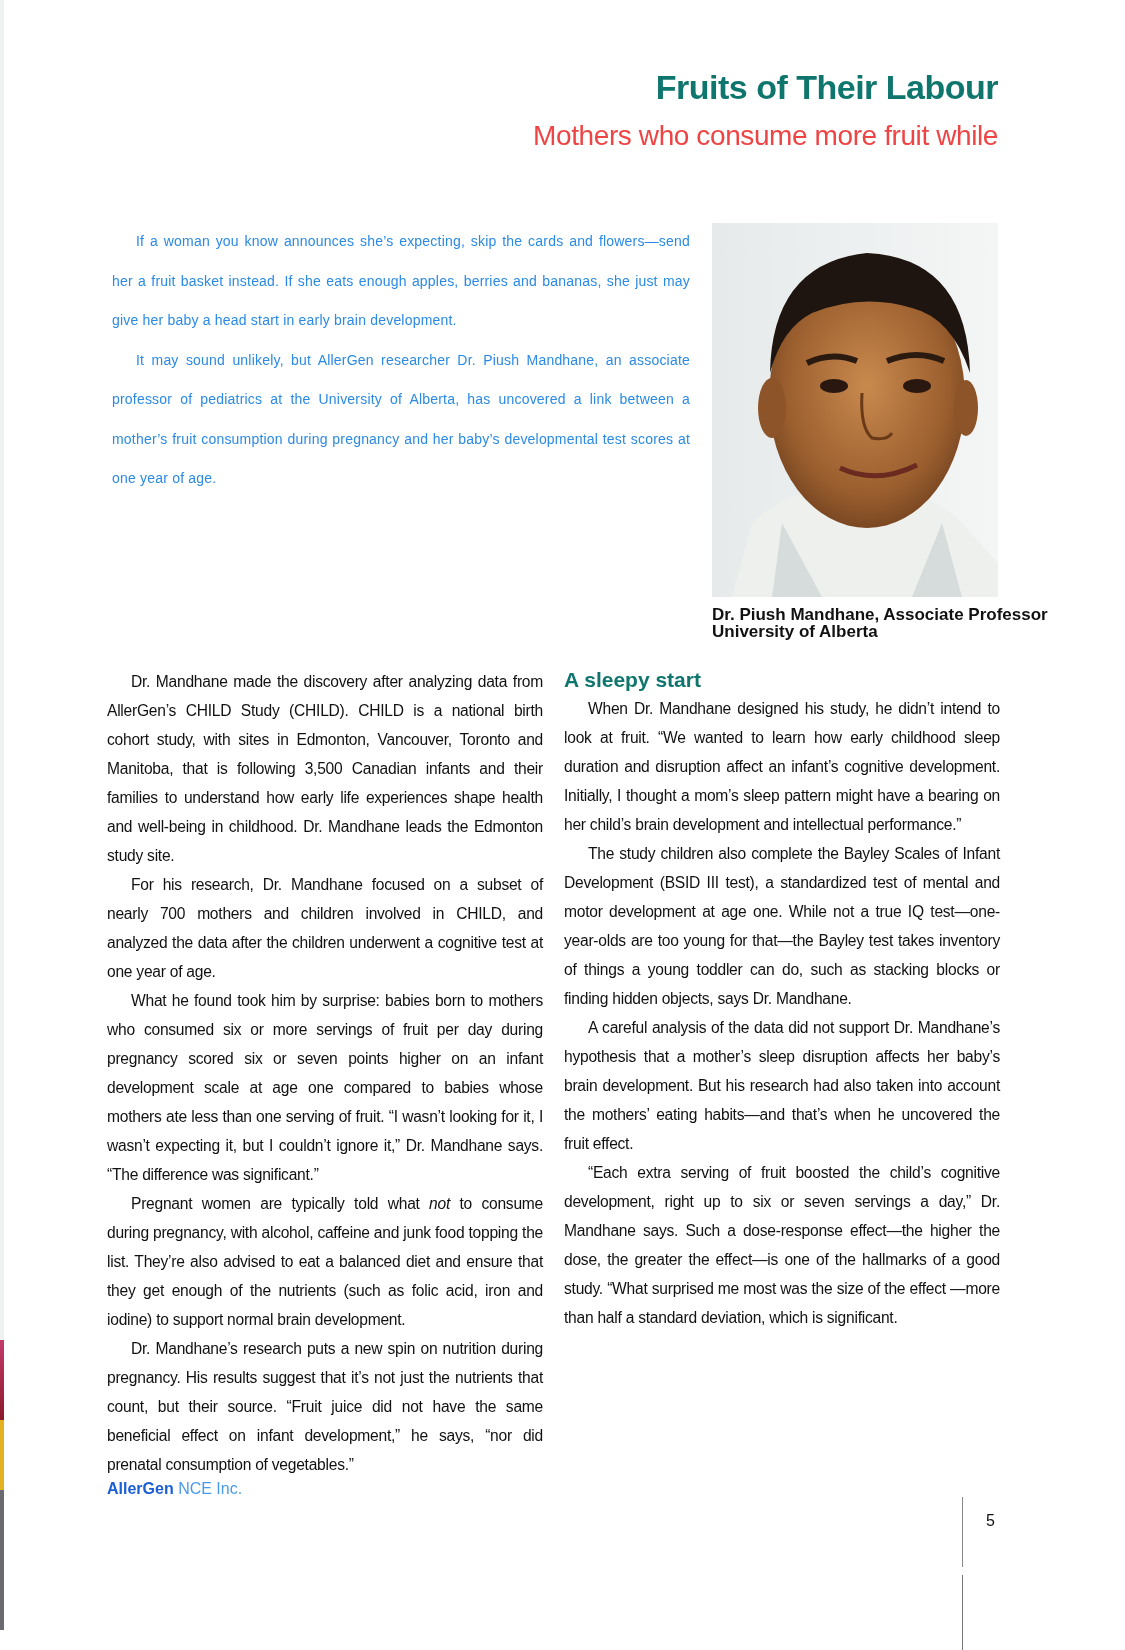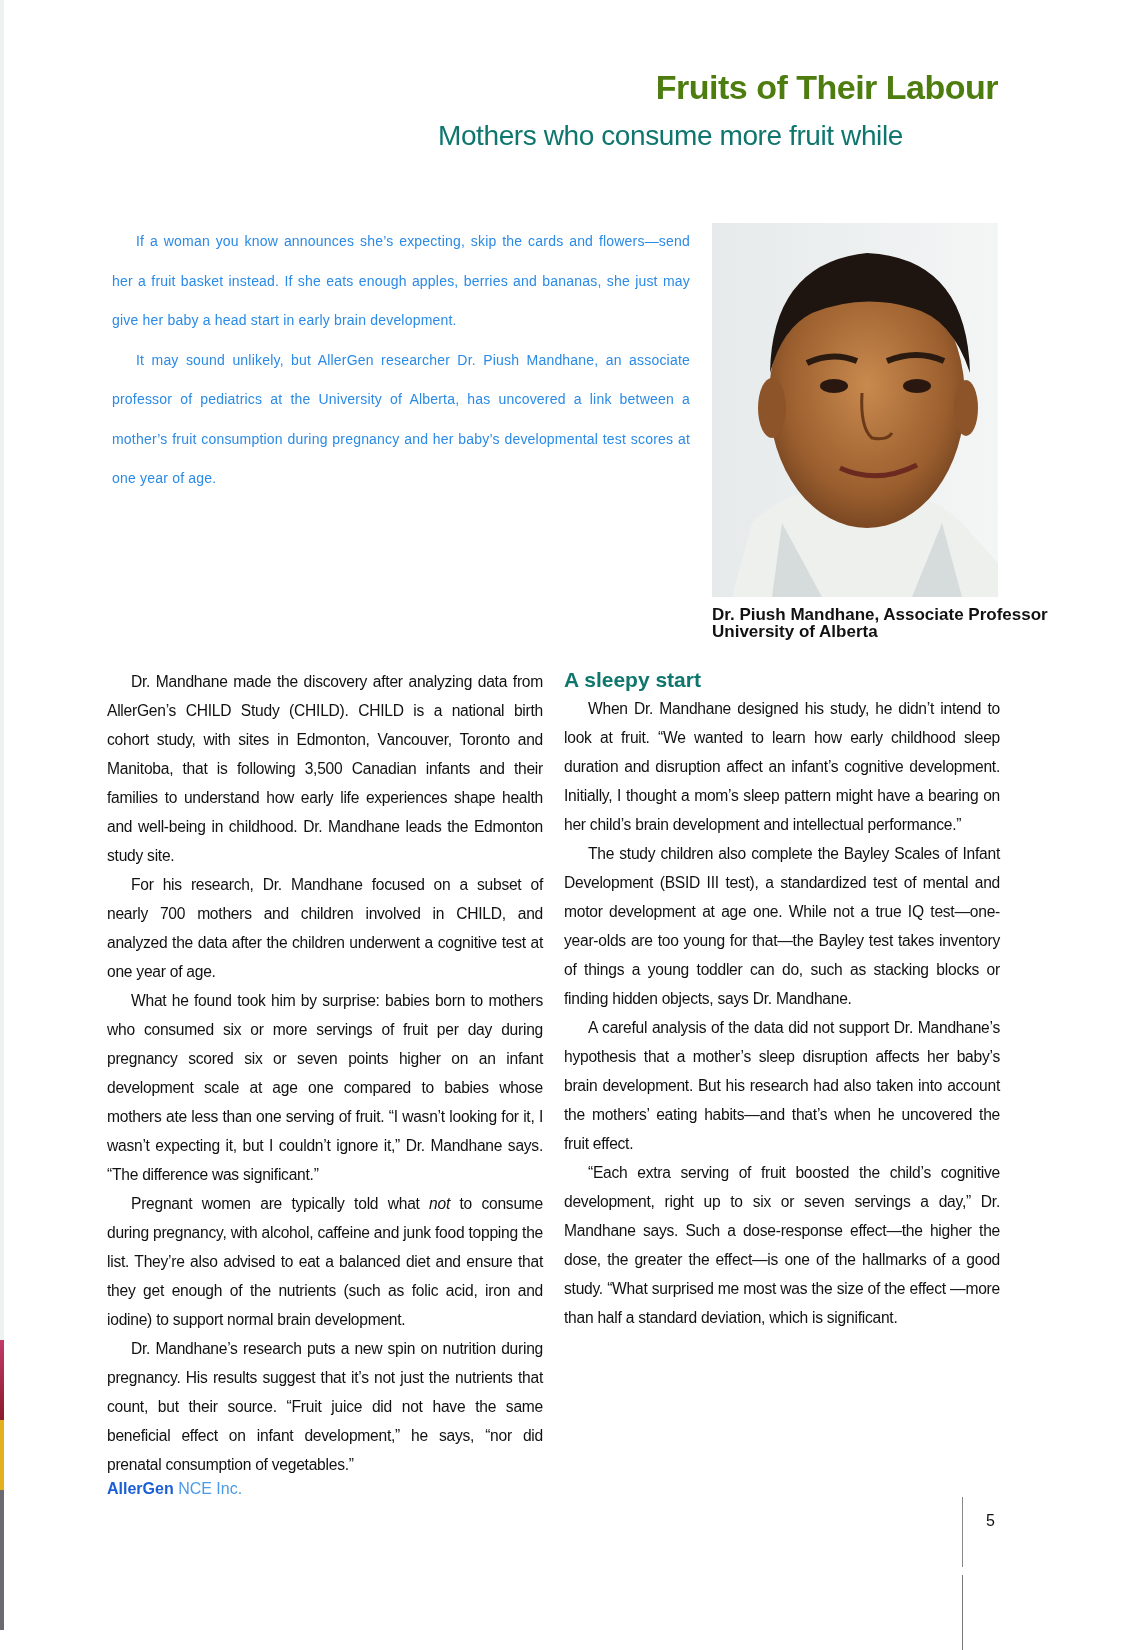--- a/index.html
+++ b/index.html
@@ -4,22 +4,22 @@
 <style>
   html, body { margin: 0; padding: 0; background: #ffffff; }
   body { width: 1125px; height: 1650px; position: relative; overflow: hidden; font-family: "Liberation Sans", sans-serif; color: #111; }
   .page { position: absolute; left: 0; top: 0; width: 1125px; height: 1650px; background: #fff; }
   .edge-strip { position: absolute; left: 0; width: 4px; }
   .edge-light { top: 0; height: 1340px; background: #eef2f0; }
   .edge-red { top: 1340px; height: 80px; background: linear-gradient(#c43a6a, #8a1a2a); }
   .edge-yellow { top: 1420px; height: 70px; background: #e3b020; }
   .edge-gray { top: 1490px; height: 140px; background: #6a6a70; }
 
-  .title { position: absolute; right: 127px; top: 68px; font-size: 34px; font-weight: bold; color: #4d7c0f; letter-spacing: -0.5px; white-space: nowrap; }
-  .subtitle { position: absolute; right: 127px; top: 116px; width: 560px; text-align: left; font-size: 28px; line-height: 40px; color: #0f766e; letter-spacing: -0.4px; }
+  .title { position: absolute; right: 127px; top: 68px; font-size: 34px; font-weight: bold; color: #0f766e; letter-spacing: -0.5px; white-space: nowrap; }
+  .subtitle { position: absolute; right: 127px; top: 116px; width: 560px; text-align: right; font-size: 28px; line-height: 40px; color: #ef4444; letter-spacing: -0.4px; }
 
   .intro { position: absolute; left: 112px; top: 222px; width: 578px; font-size: 14px; line-height: 39.5px; color: #2a8ae6; text-align: justify; font-weight: normal; letter-spacing: 0.2px; }
   .intro p { margin: 0; text-indent: 24px; }
 
   .photo { position: absolute; left: 712px; top: 223px; width: 286px; height: 374px; overflow: hidden; background: linear-gradient(90deg, #e8ecec 0%, #f2f4f4 100%); }
   .photo svg { width: 100%; height: 100%; display: block; }
   .caption { position: absolute; left: 712px; top: 606px; font-size: 17px; line-height: 17px; font-weight: bold; color: #111; }
   .caption div { white-space: nowrap; }
 
   .col { position: absolute; width: 436px; font-size: 15.6px; line-height: 29px; color: #111; text-align: justify; letter-spacing: -0.25px; }

